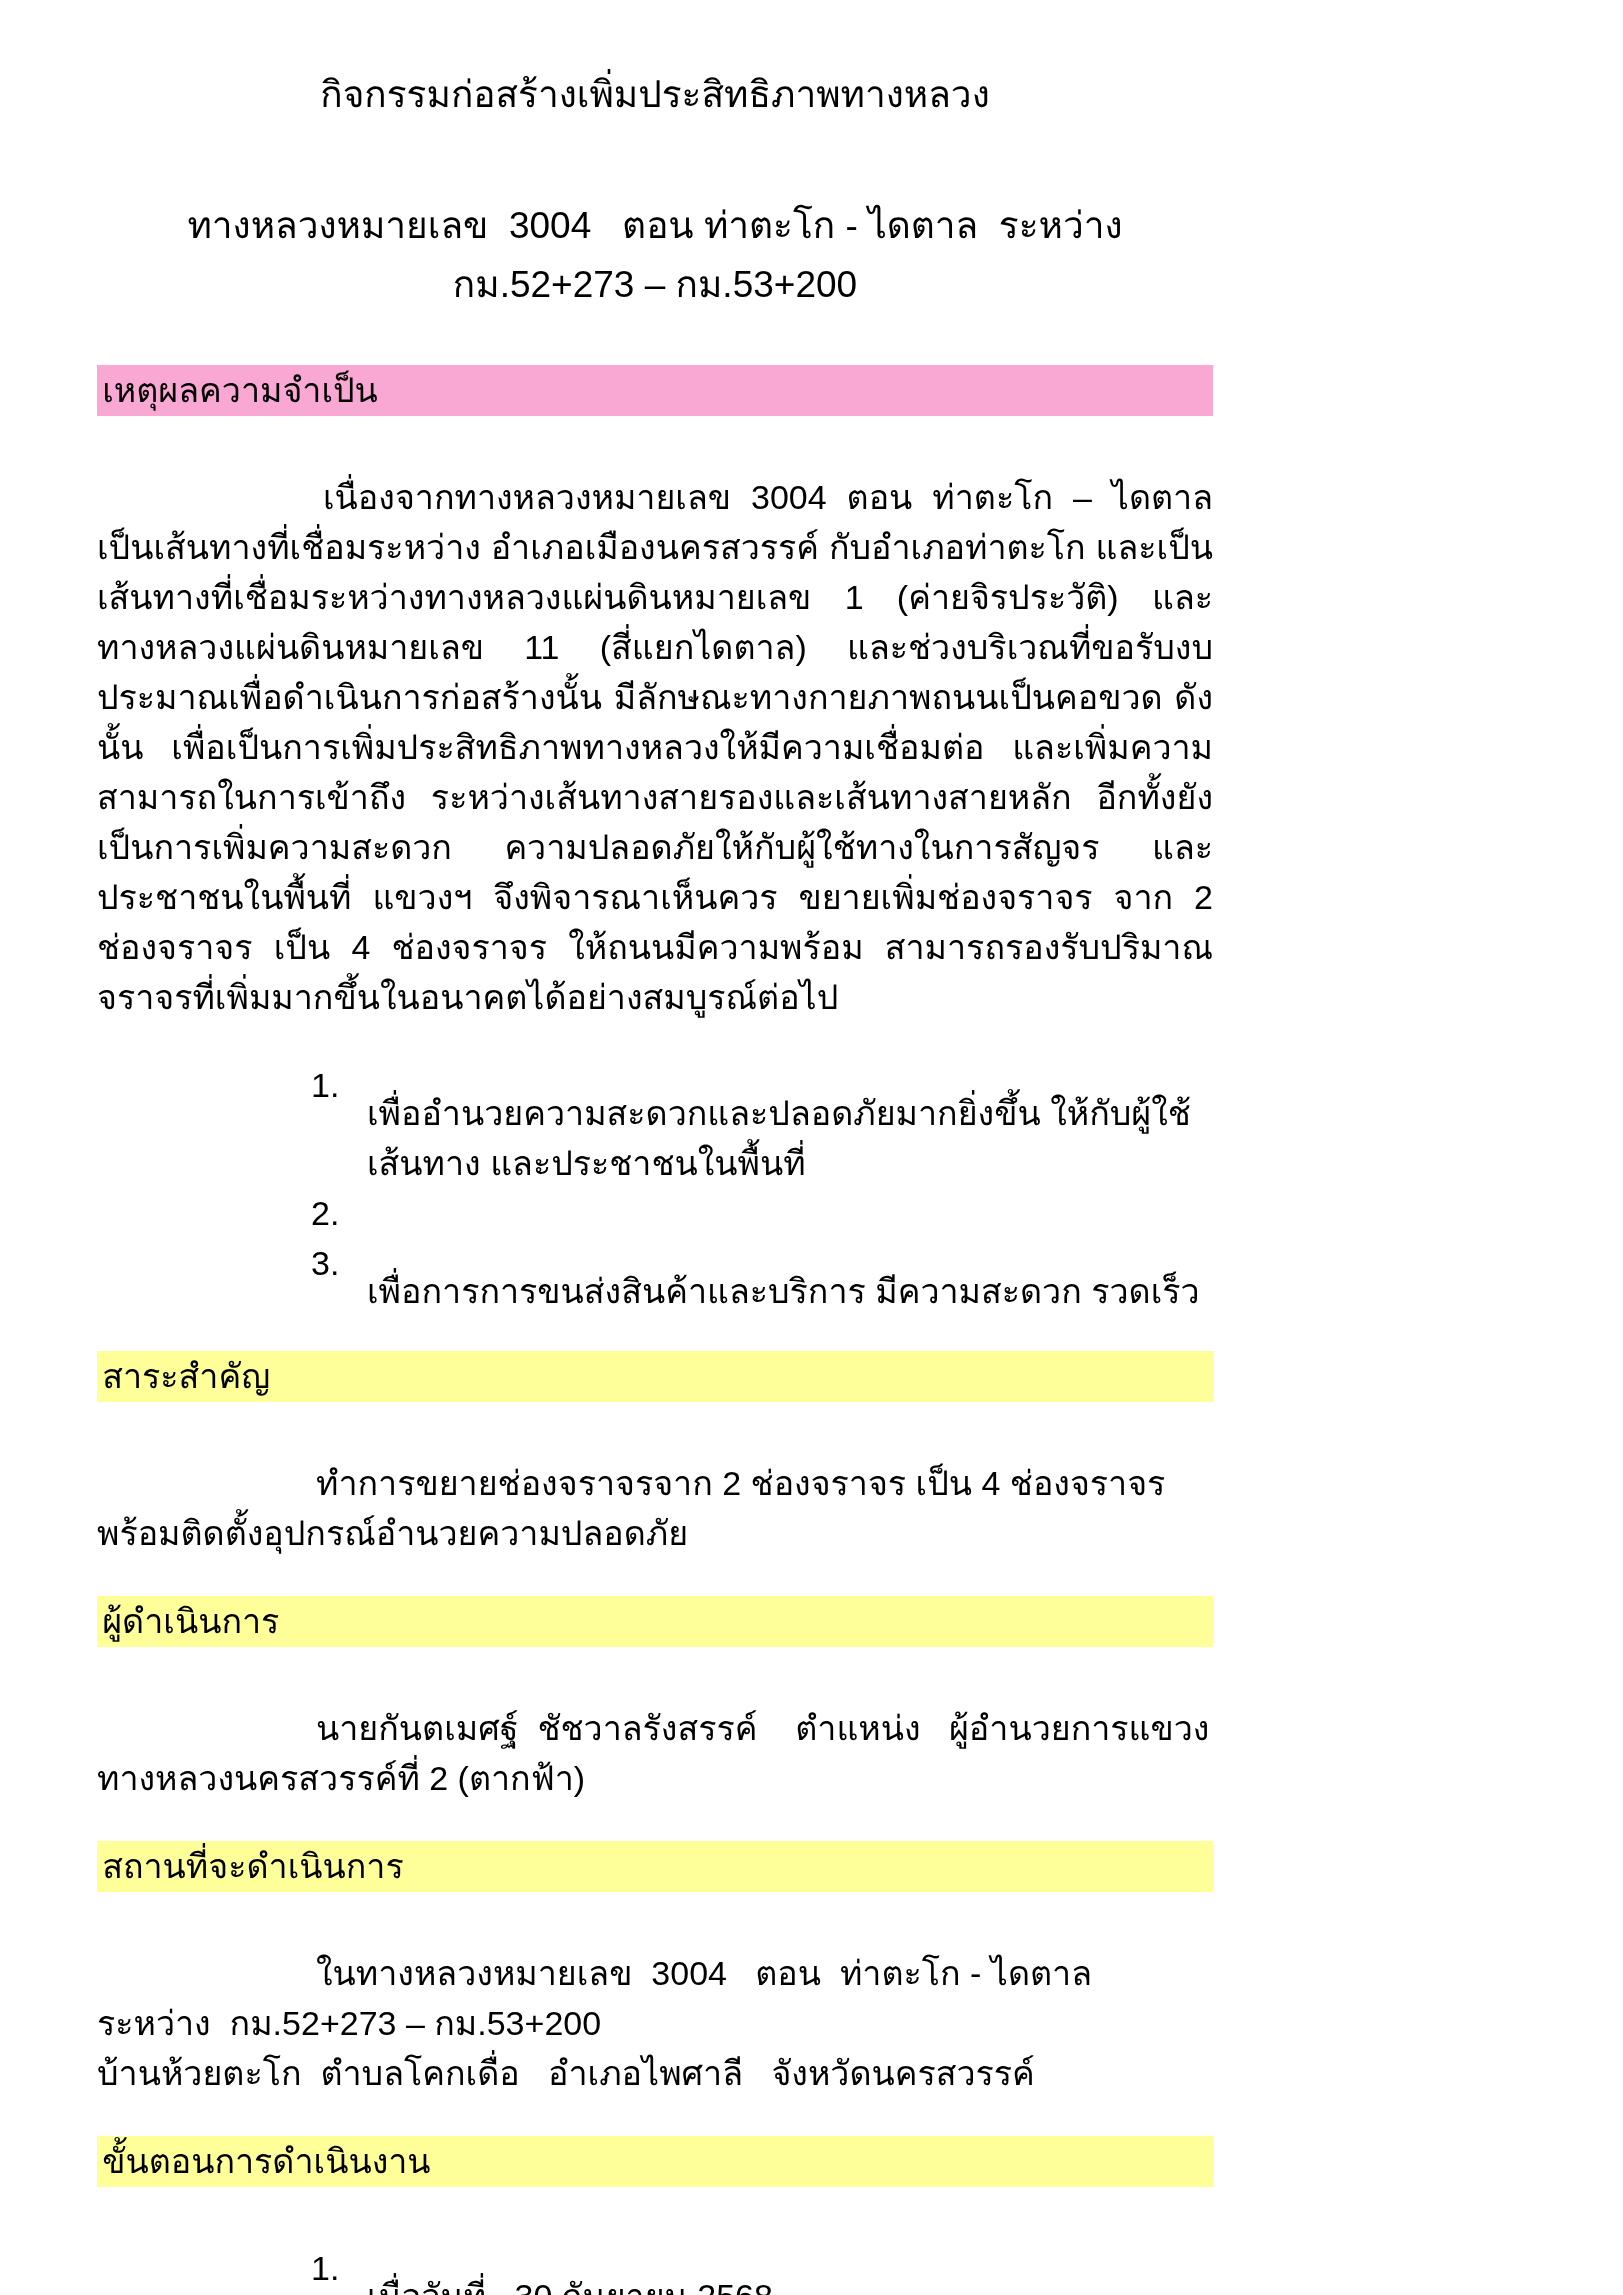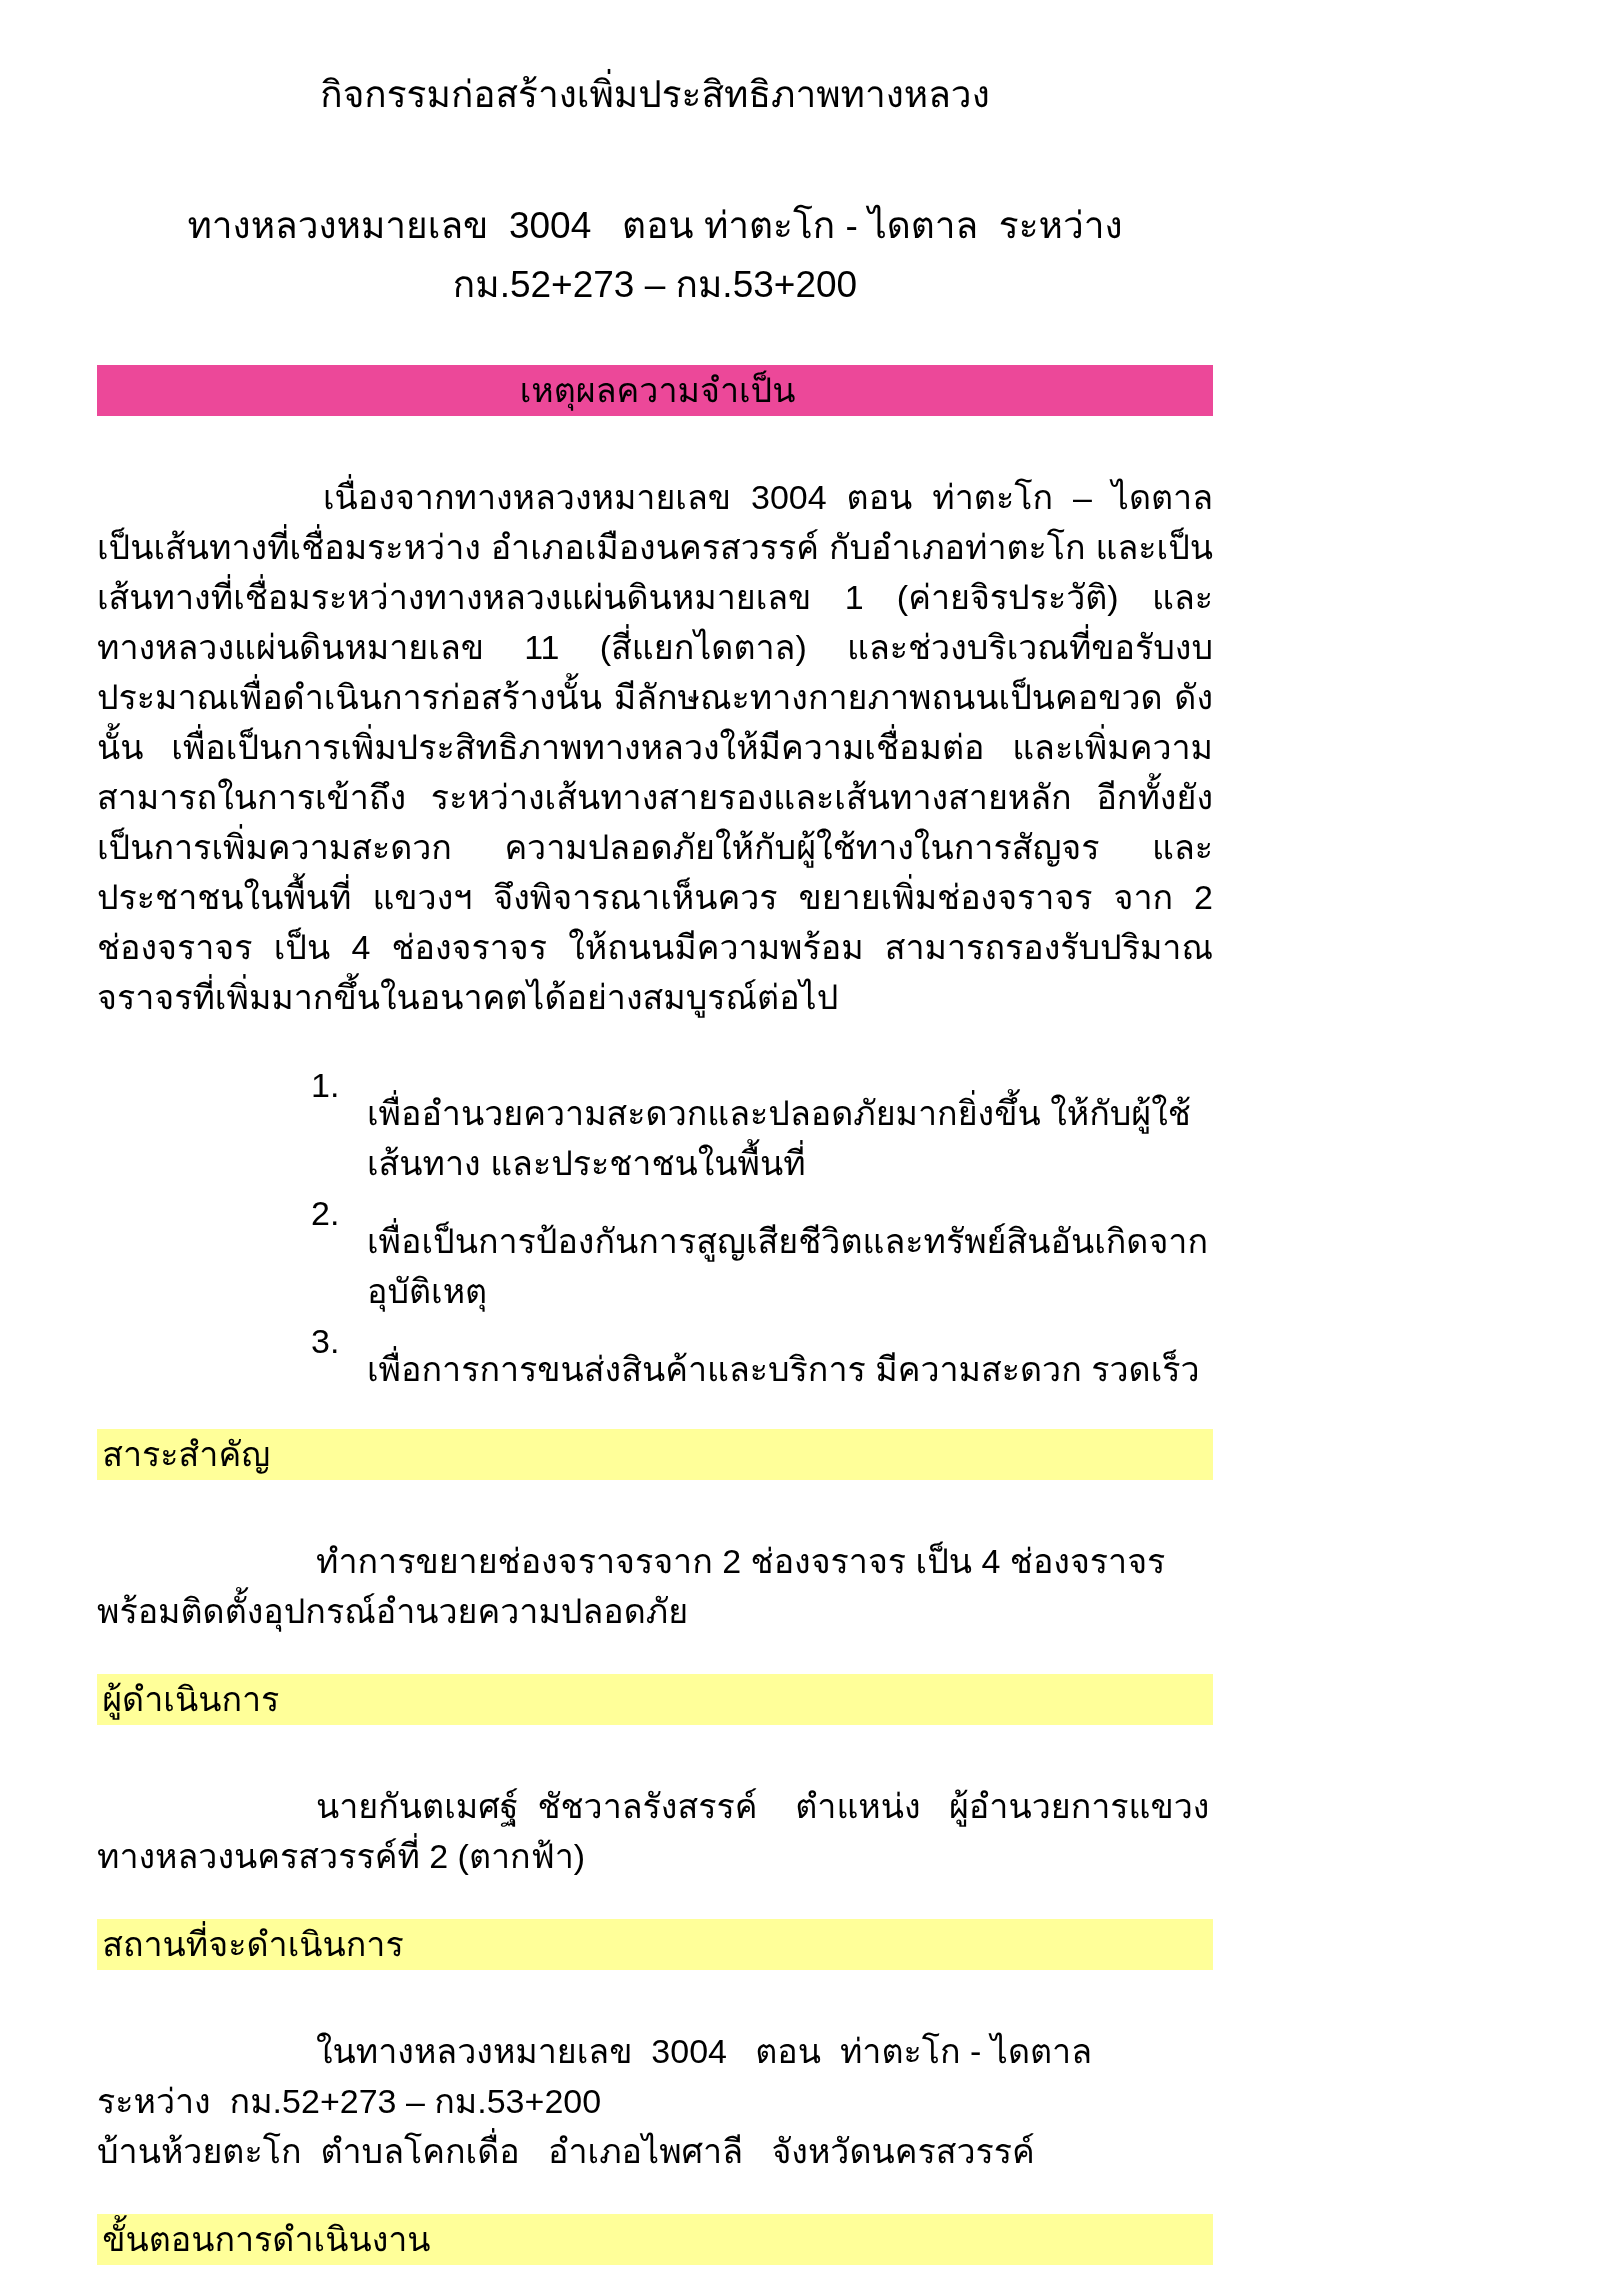--- a/index.html
+++ b/index.html
@@ -60,35 +60,32 @@
 </style>
 </head>
 <body>
 
 <div class="page">
 
   <div class="doc-title">กิจกรรมก่อสร้างเพิ่มประสิทธิภาพทางหลวง</div>
 
   <div class="doc-subtitle">ทางหลวงหมายเลข  3004   ตอน ท่าตะโก - ไดตาล  ระหว่าง  กม.52+273 – กม.53+200</div>
 
-  <div class="hl" style="background: #ec4899; text-align: center;">เหตุผลความจำเป็น</div>
+  <div class="hl" style="background: #f9a8d4;">เหตุผลความจำเป็น</div>
   <p class="body-text just indent">เนื่องจากทางหลวงหมายเลข 3004 ตอน ท่าตะโก – ไดตาล เป็นเส้นทางที่เชื่อมระหว่าง อำเภอเมืองนครสวรรค์ กับอำเภอท่าตะโก และเป็นเส้นทางที่เชื่อมระหว่างทางหลวงแผ่นดินหมายเลข 1 (ค่ายจิรประวัติ) และทางหลวงแผ่นดินหมายเลข 11 (สี่แยกไดตาล) และช่วงบริเวณที่ขอรับงบประมาณเพื่อดำเนินการก่อสร้างนั้น มีลักษณะทางกายภาพถนนเป็นคอขวด ดังนั้น เพื่อเป็นการเพิ่มประสิทธิภาพทางหลวงให้มีความเชื่อมต่อ และเพิ่มความสามารถในการเข้าถึง ระหว่างเส้นทางสายรองและเส้นทางสายหลัก อีกทั้งยังเป็นการเพิ่มความสะดวก ความปลอดภัยให้กับผู้ใช้ทางในการสัญจร และประชาชนในพื้นที่ แขวงฯ จึงพิจารณาเห็นควร ขยายเพิ่มช่องจราจร จาก 2 ช่องจราจร เป็น 4 ช่องจราจร ให้ถนนมีความพร้อม สามารถรองรับปริมาณจราจรที่เพิ่มมากขึ้นในอนาคตได้อย่างสมบูรณ์ต่อไป</p>
 
   <div class="num-list">
     <div class="li">
       <span class="num">1.</span>
       <span class="li-text">
           <span class="li-line">เพื่ออำนวยความสะดวกและปลอดภัยมากยิ่งขึ้น ให้กับผู้ใช้เส้นทาง และประชาชนในพื้นที่</span>
         </span>
     </div>
     <div class="li">
       <span class="num">2.</span>
-      <span class="li-text">
-          <span class="li-line">เพื่อเป็นการป้องกันการสูญเสียชีวิตและทรัพย์สินอันเกิดจากอุบัติเหตุ</span>
-        </span>
     </div>
     <div class="li">
       <span class="num">3.</span>
       <span class="li-text">
           <span class="li-line">เพื่อการการขนส่งสินค้าและบริการ มีความสะดวก รวดเร็ว</span>
         </span>
     </div>
   </div>
 
   <div class="hl" style="background: rgb(255, 255, 153);">สาระสำคัญ</div>

